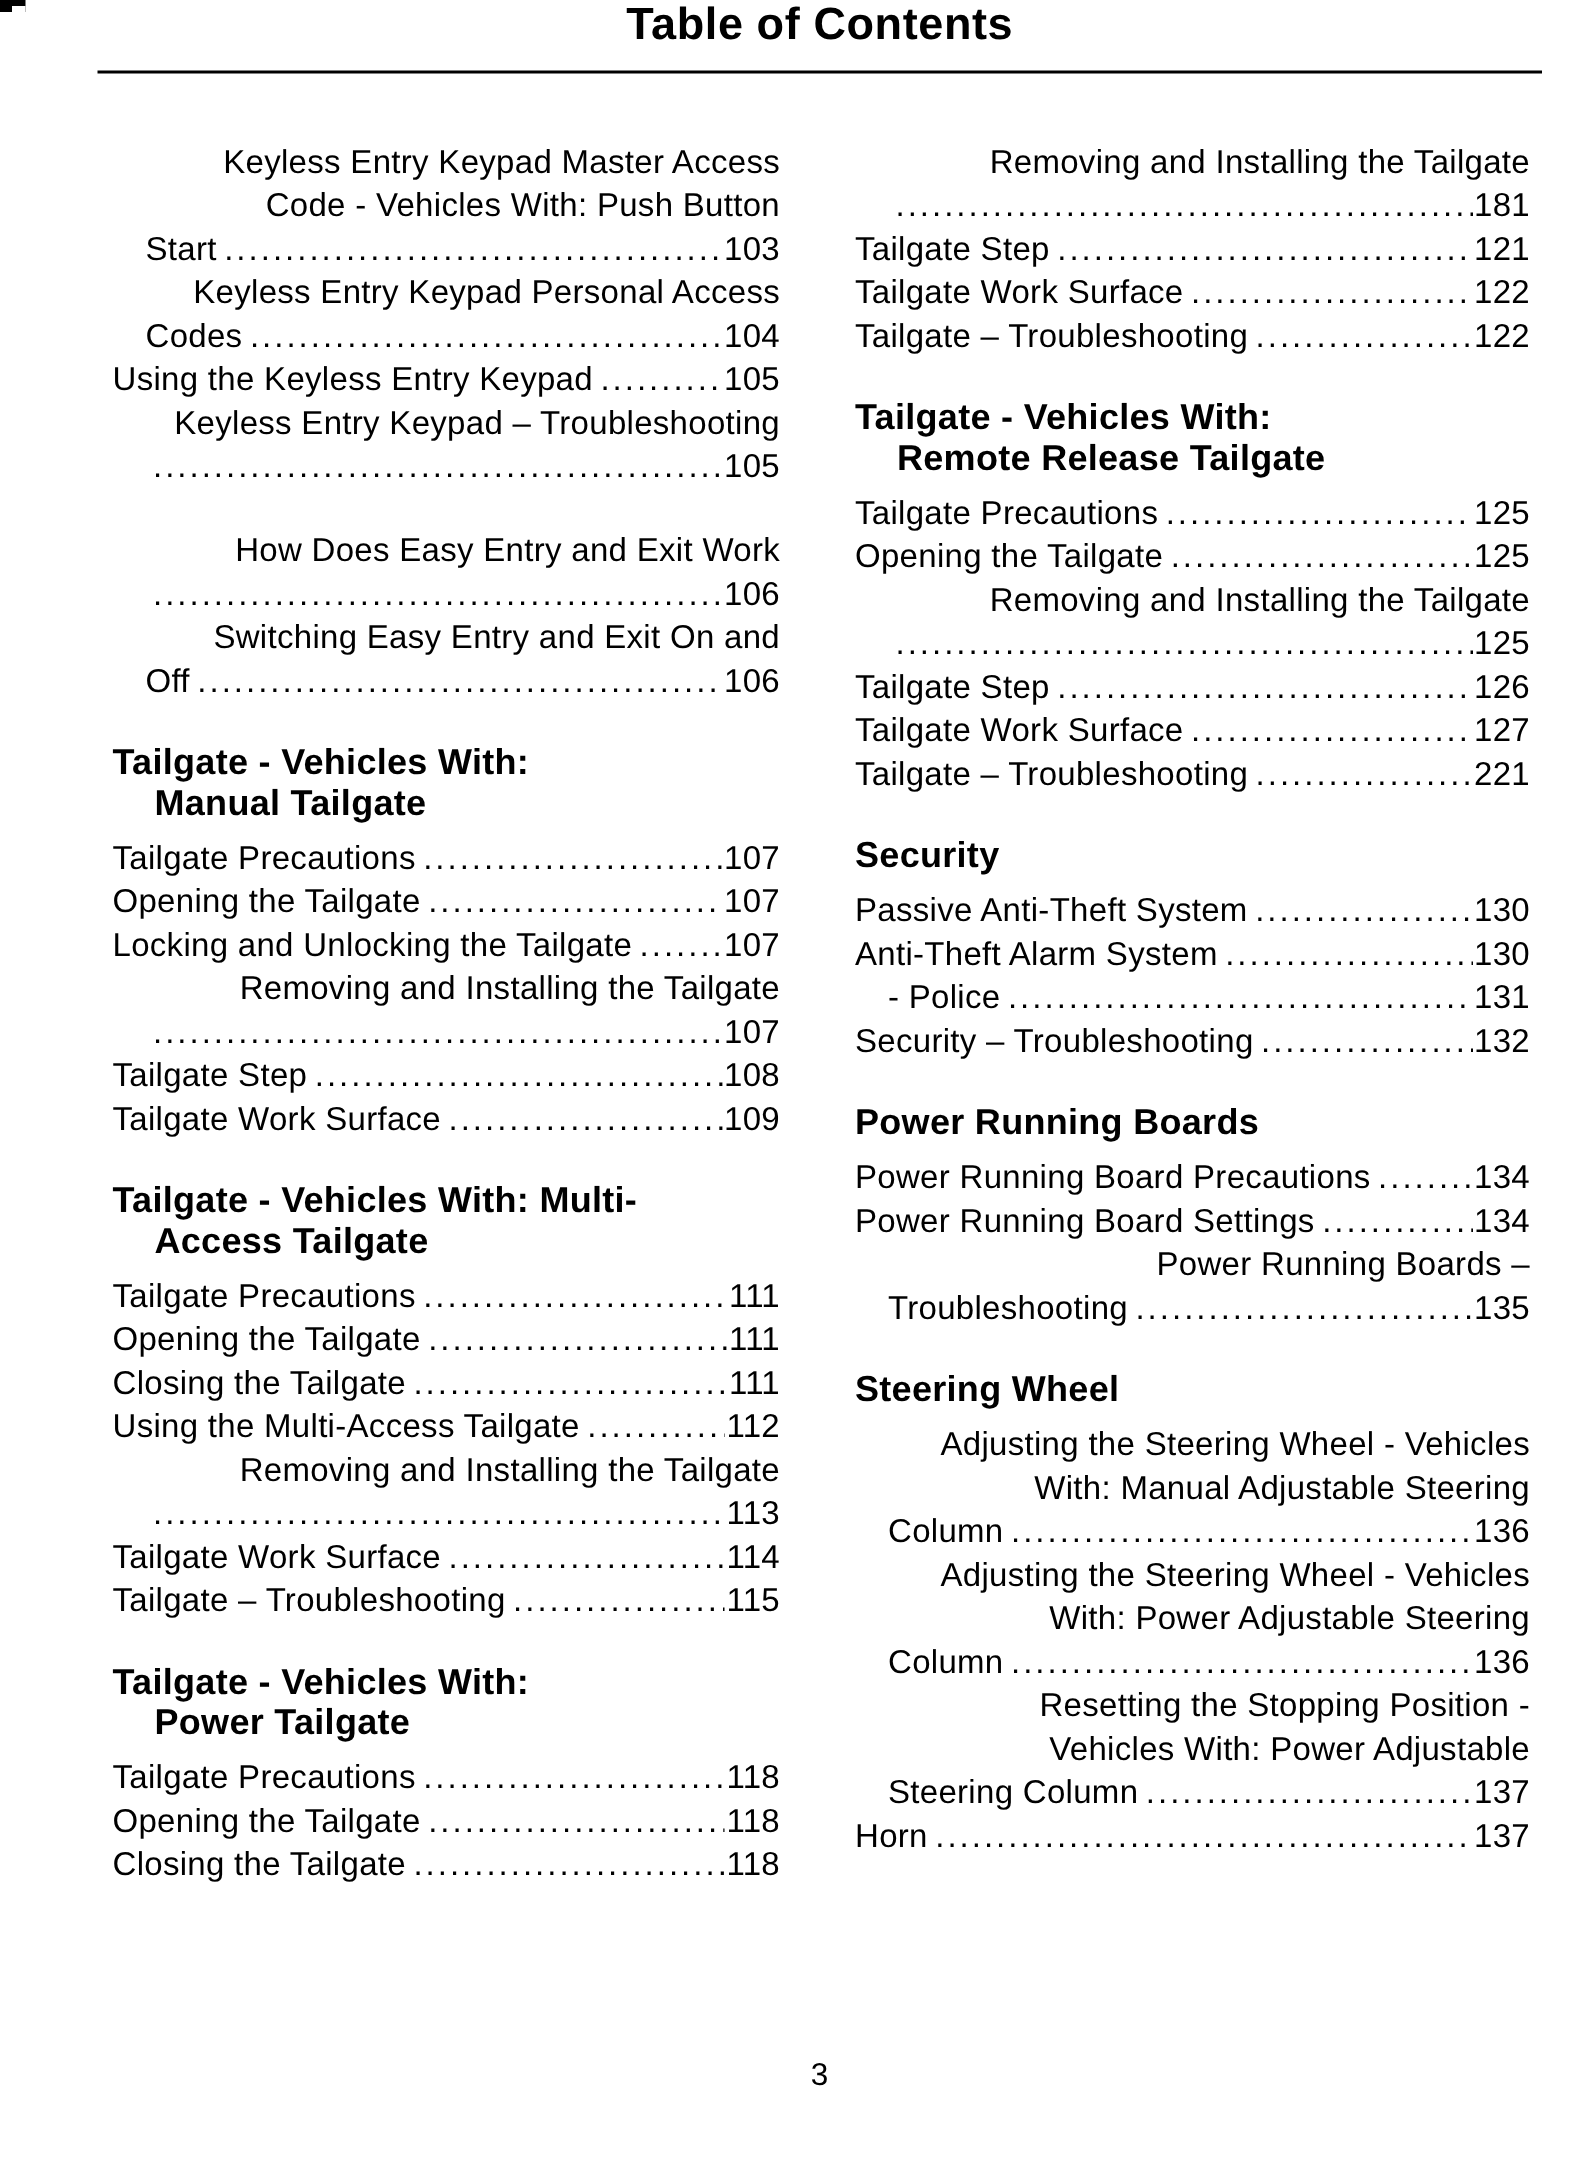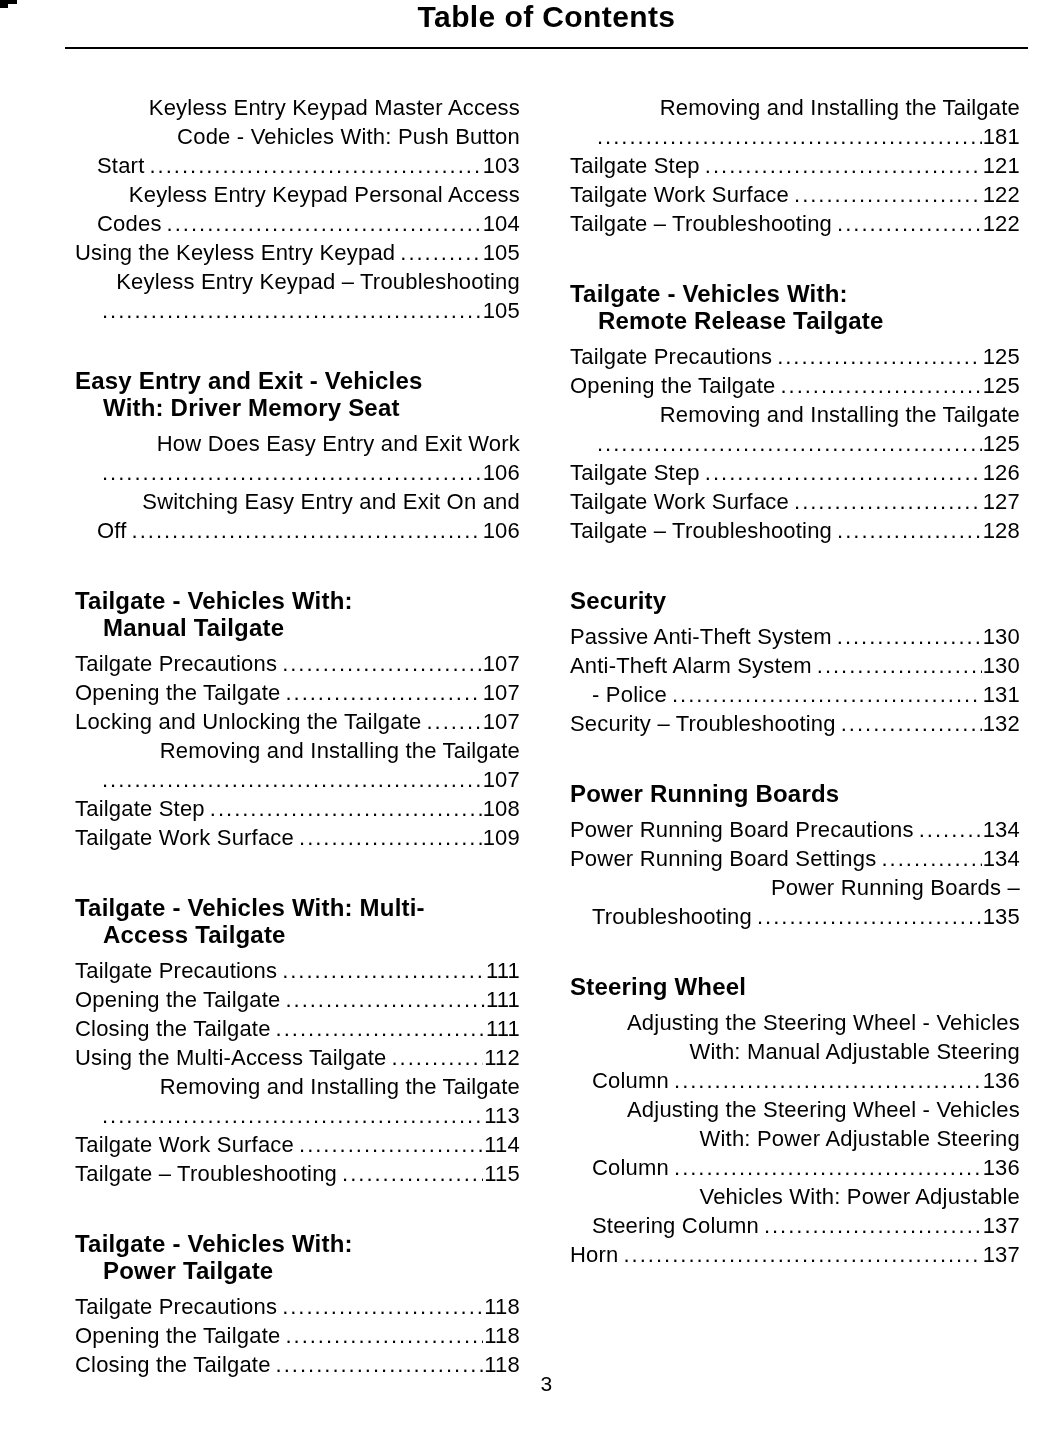--- a/index.html
+++ b/index.html
@@ -26,21 +26,21 @@
   .title-rule {
     margin-top: 13px;
     border: none; border-top: 2px solid #000;
     height: 0;
   }
   .cols { display: flex; margin: 44px 0 0 75px; }
   .col { width: 445px; flex: 0 0 auto; }
   .col-right { margin-left: 50px; width: 450px; }
 
   .block { margin: 0; }
-  .block + .block { margin-top: 42px; }
+  .block + .block { margin-top: 27px; }
 
   .heading {
     margin: 0 0 8px 0;
     font-size: 24px; font-weight: 800;
     line-height: 27px; letter-spacing: 0.2px;
   }
   .heading span { display: block; white-space: nowrap; }
   .heading span.h2i { padding-left: 28px; }
 
   .entry { font-size: 22px; line-height: 29px; letter-spacing: 0.2px; }
@@ -100,24 +100,20 @@
         <div class="entry">
           <div class="entry-line">Keyless Entry Keypad – Troubleshooting</div>
           <div class="entry-last cont">
             <span class="txt"></span>
             <span class="dots" aria-hidden="true">................................................................................................................................................................</span>
             <span class="pg">105</span>
           </div>
         </div>
       </section>
       <section class="block">
-        <h2 class="heading">
-          <span class="h1i">Easy Entry and Exit - Vehicles</span>
-          <span class="h2i">With: Driver Memory Seat</span>
-        </h2>
         <div class="entry">
           <div class="entry-line">How Does Easy Entry and Exit Work</div>
           <div class="entry-last cont">
             <span class="txt"></span>
             <span class="dots" aria-hidden="true">................................................................................................................................................................</span>
             <span class="pg">106</span>
           </div>
         </div>
         <div class="entry">
           <div class="entry-line">Switching Easy Entry and Exit On and</div>
@@ -331,21 +327,21 @@
           <div class="entry-last">
             <span class="txt">Tailgate Work Surface</span>
             <span class="dots" aria-hidden="true">................................................................................................................................................................</span>
             <span class="pg">127</span>
           </div>
         </div>
         <div class="entry">
           <div class="entry-last">
             <span class="txt">Tailgate – Troubleshooting</span>
             <span class="dots" aria-hidden="true">................................................................................................................................................................</span>
-            <span class="pg">128</span>
+            <span class="pg">221</span>
           </div>
         </div>
       </section>
       <section class="block">
         <h2 class="heading">
           <span class="h1i">Security</span>
         </h2>
         <div class="entry">
           <div class="entry-last">
             <span class="txt">Passive Anti-Theft System</span>
@@ -418,20 +414,21 @@
         <div class="entry">
           <div class="entry-line">Adjusting the Steering Wheel - Vehicles</div>
           <div class="entry-line cont">With: Power Adjustable Steering</div>
           <div class="entry-last cont">
             <span class="txt">Column</span>
             <span class="dots" aria-hidden="true">................................................................................................................................................................</span>
             <span class="pg">136</span>
           </div>
         </div>
         <div class="entry">
+          <div class="entry-line">Resetting the Stopping Position -</div>
           <div class="entry-line cont">Vehicles With: Power Adjustable</div>
           <div class="entry-last cont">
             <span class="txt">Steering Column</span>
             <span class="dots" aria-hidden="true">................................................................................................................................................................</span>
             <span class="pg">137</span>
           </div>
         </div>
         <div class="entry">
           <div class="entry-last">
             <span class="txt">Horn</span>

